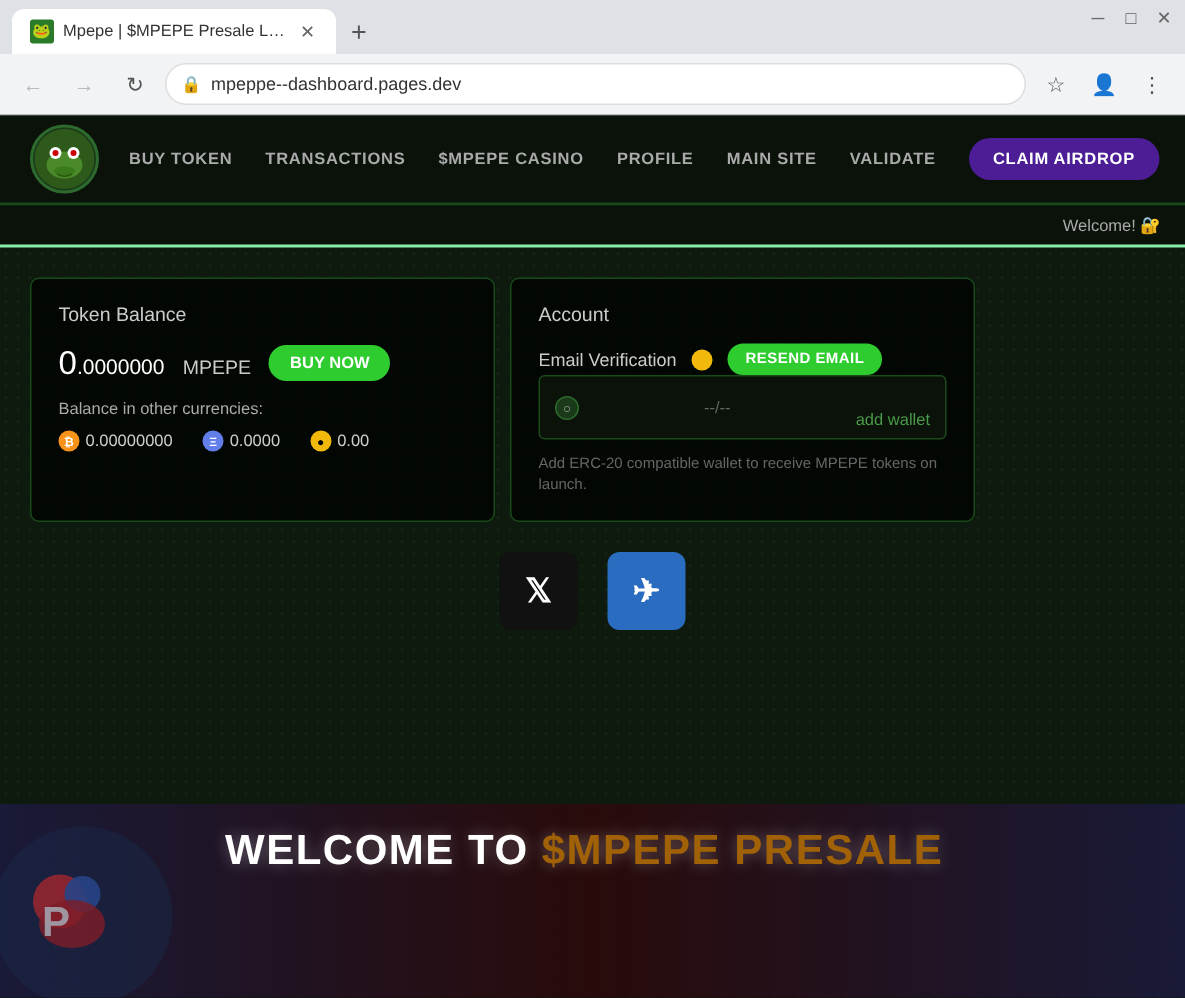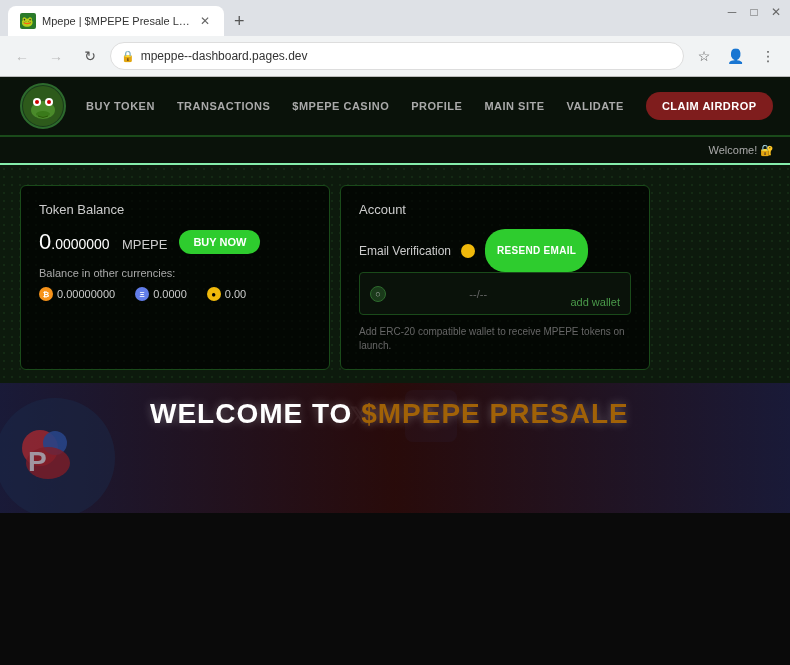--- a/index.html
+++ b/index.html
@@ -134,21 +134,21 @@
       font-size: 12px;
       color: #666;
       cursor: pointer;
       display: flex;
       align-items: center;
       justify-content: center;
     }
 
     
     .site-content {
-      height: 436px;
+      height: 589px;
       background: #0d1a0d;
       overflow: hidden;
       position: relative;
     }
 
     
     .site-content::before {
       content: '';
       position: absolute;
       top: 0; left: 0; right: 0; bottom: 0;
@@ -194,21 +194,21 @@
     }
     .nav-link {
       font-size: 11px;
       font-weight: bold;
       color: #aaa;
       letter-spacing: 0.5px;
       cursor: pointer;
       white-space: nowrap;
     }
     .claim-btn {
-      background: #7f1d1d;
+      background: #4c1d95;
       color: #fff;
       font-weight: bold;
       font-size: 11px;
       border: none;
       border-radius: 20px;
       padding: 8px 16px;
       cursor: pointer;
       letter-spacing: 0.5px;
       white-space: nowrap;
     }
@@ -327,21 +327,21 @@
       border-radius: 50%;
       background: #f0b90b;
     }
     .resend-btn {
       background: #2ecc2e;
       color: #fff;
       font-size: 10px;
       font-weight: bold;
       border: none;
       border-radius: 20px;
-      padding: 16px 12px;
+      padding: 5px 12px;
       cursor: pointer;
       letter-spacing: 0.3px;
     }
 
     .wallet-row {
       display: flex;
       align-items: center;
       background: #0a120a;
       border: 1px solid #1a4a1a;
       border-radius: 4px;

